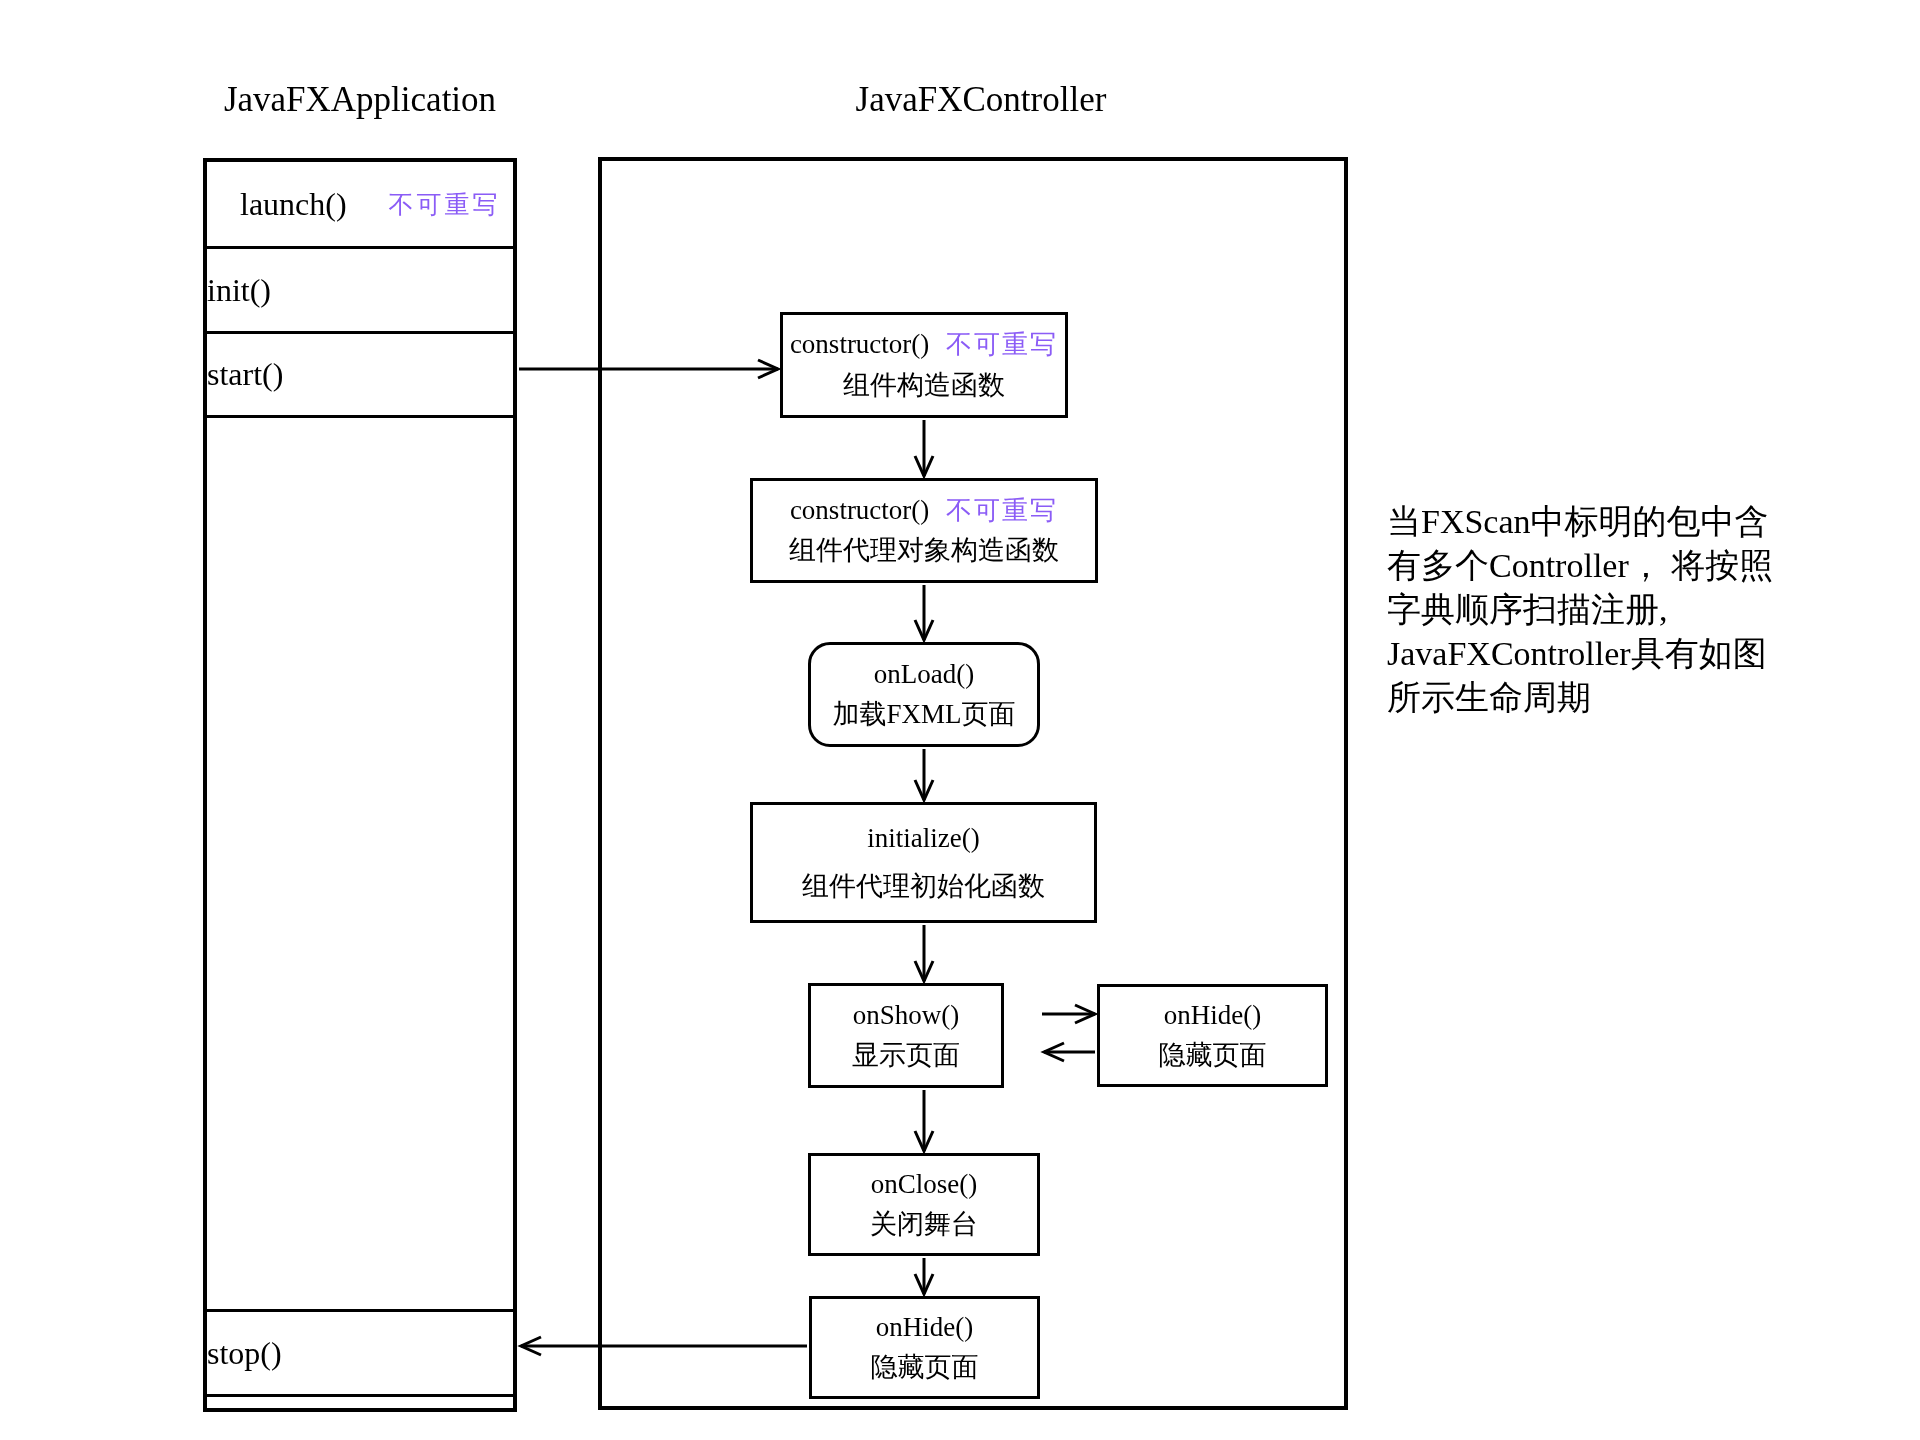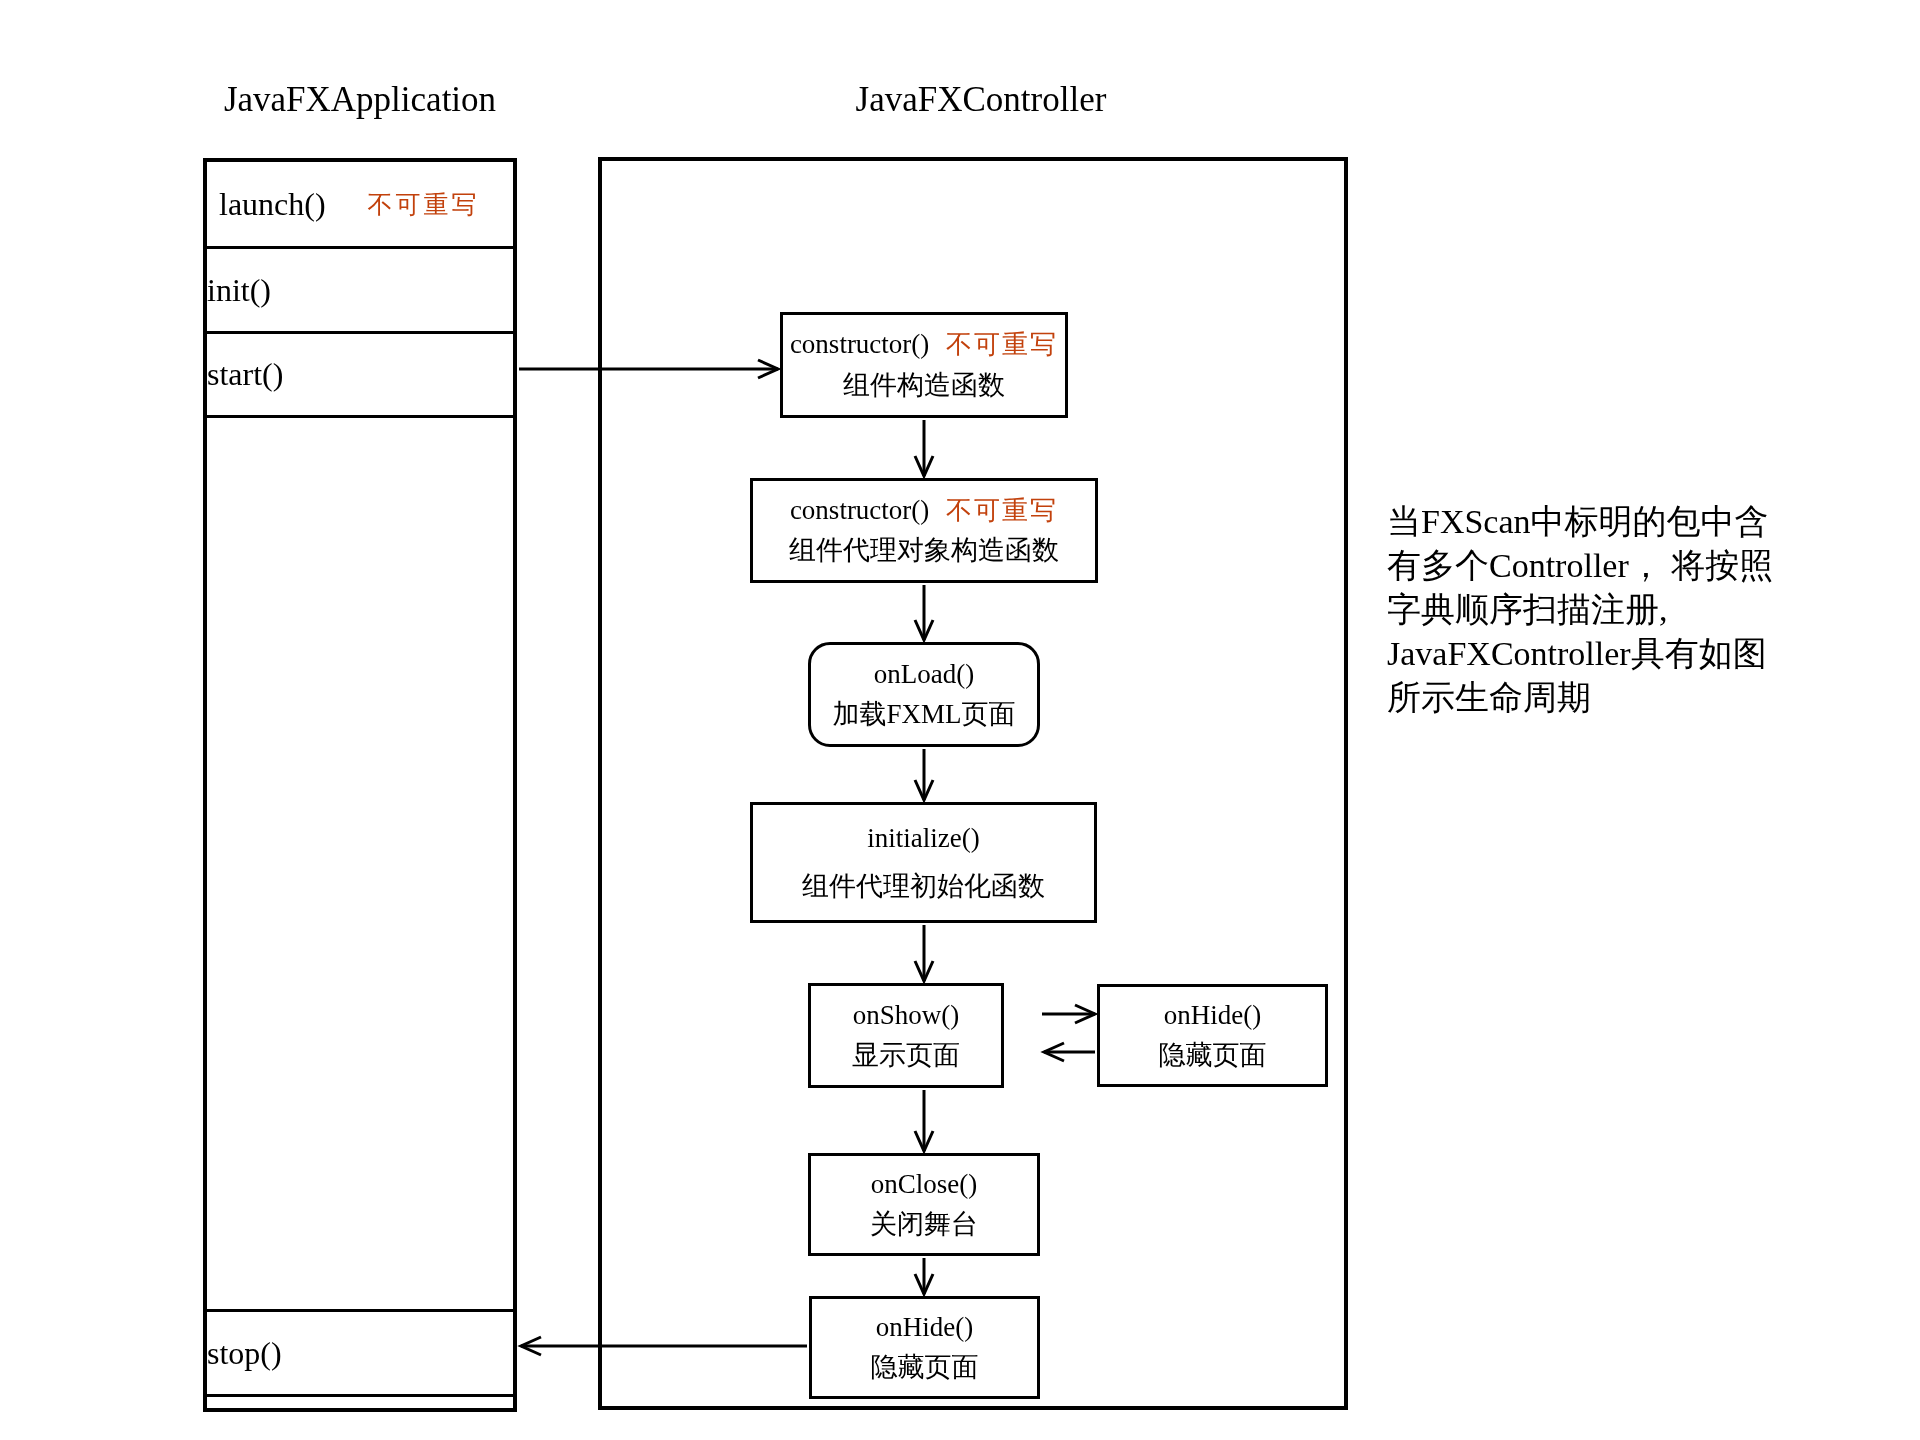--- a/index.html
+++ b/index.html
@@ -44,25 +44,25 @@
   .app-row {
     position: absolute;
     left: 0;
     width: 100%;
     display: flex;
     align-items: center;
     font-size: 32px;
   }
   .app-row.left-align {
     justify-content: flex-start;
-    padding-left: 12px;
+    padding-left: 33px;
     box-sizing: border-box;
   }
   .annotation-red {
-    color: #c2410c;
+    color: #8b5cf6;
     letter-spacing: 3px;
   }
   .app-row .annotation-red {
     font-size: 25px;
     margin-left: 42px;
   }
   
   .controller-box {
     position: absolute;
     left: 598px;

